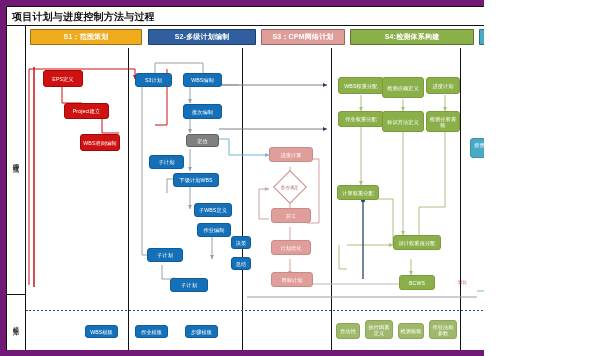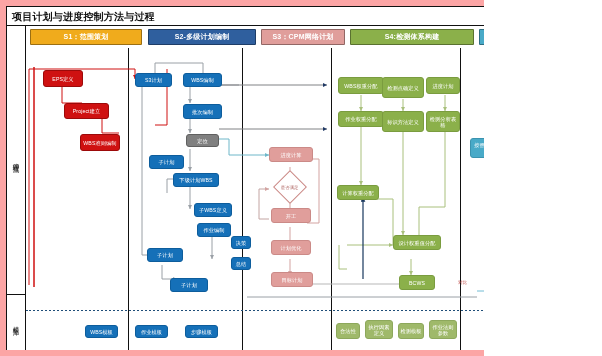--- a/index.html
+++ b/index.html
@@ -1,17 +1,17 @@
 <!DOCTYPE html>
 <html><head>
 <meta charset="utf-8">
 <style>
   html,body{margin:0;padding:0;background:#ffffff;}
   body{font-family:"Liberation Sans","DejaVu Sans",sans-serif;}
-  #page{position:relative;width:484px;height:356px;background:#fca5a5;overflow:hidden;}
+  #page{position:relative;width:484px;height:356px;background:#701a75;overflow:hidden;}
   #frame{position:absolute;left:6px;top:6px;width:590px;height:344px;border:1px solid #111;box-sizing:border-box;background:#fff;}
 
   
   #titlebar{position:absolute;left:0;top:0;width:100%;height:19px;border-bottom:1px solid #111;box-sizing:border-box;background:#fff;}
   #titlebar .t{position:absolute;left:5px;top:3px;font-size:10px;font-weight:bold;color:#111;letter-spacing:.2px;white-space:nowrap;}
 
   
   #rail{position:absolute;left:0;top:19px;width:19px;height:324px;border-right:1px solid #111;box-sizing:border-box;background:#fff;}
   .railcell{position:absolute;left:0;width:19px;display:flex;align-items:center;justify-content:center;}
   .railcell span{writing-mode:vertical-rl;text-orientation:upright;font-size:6.5px;line-height:7px;color:#222;letter-spacing:1px;white-space:nowrap;}

